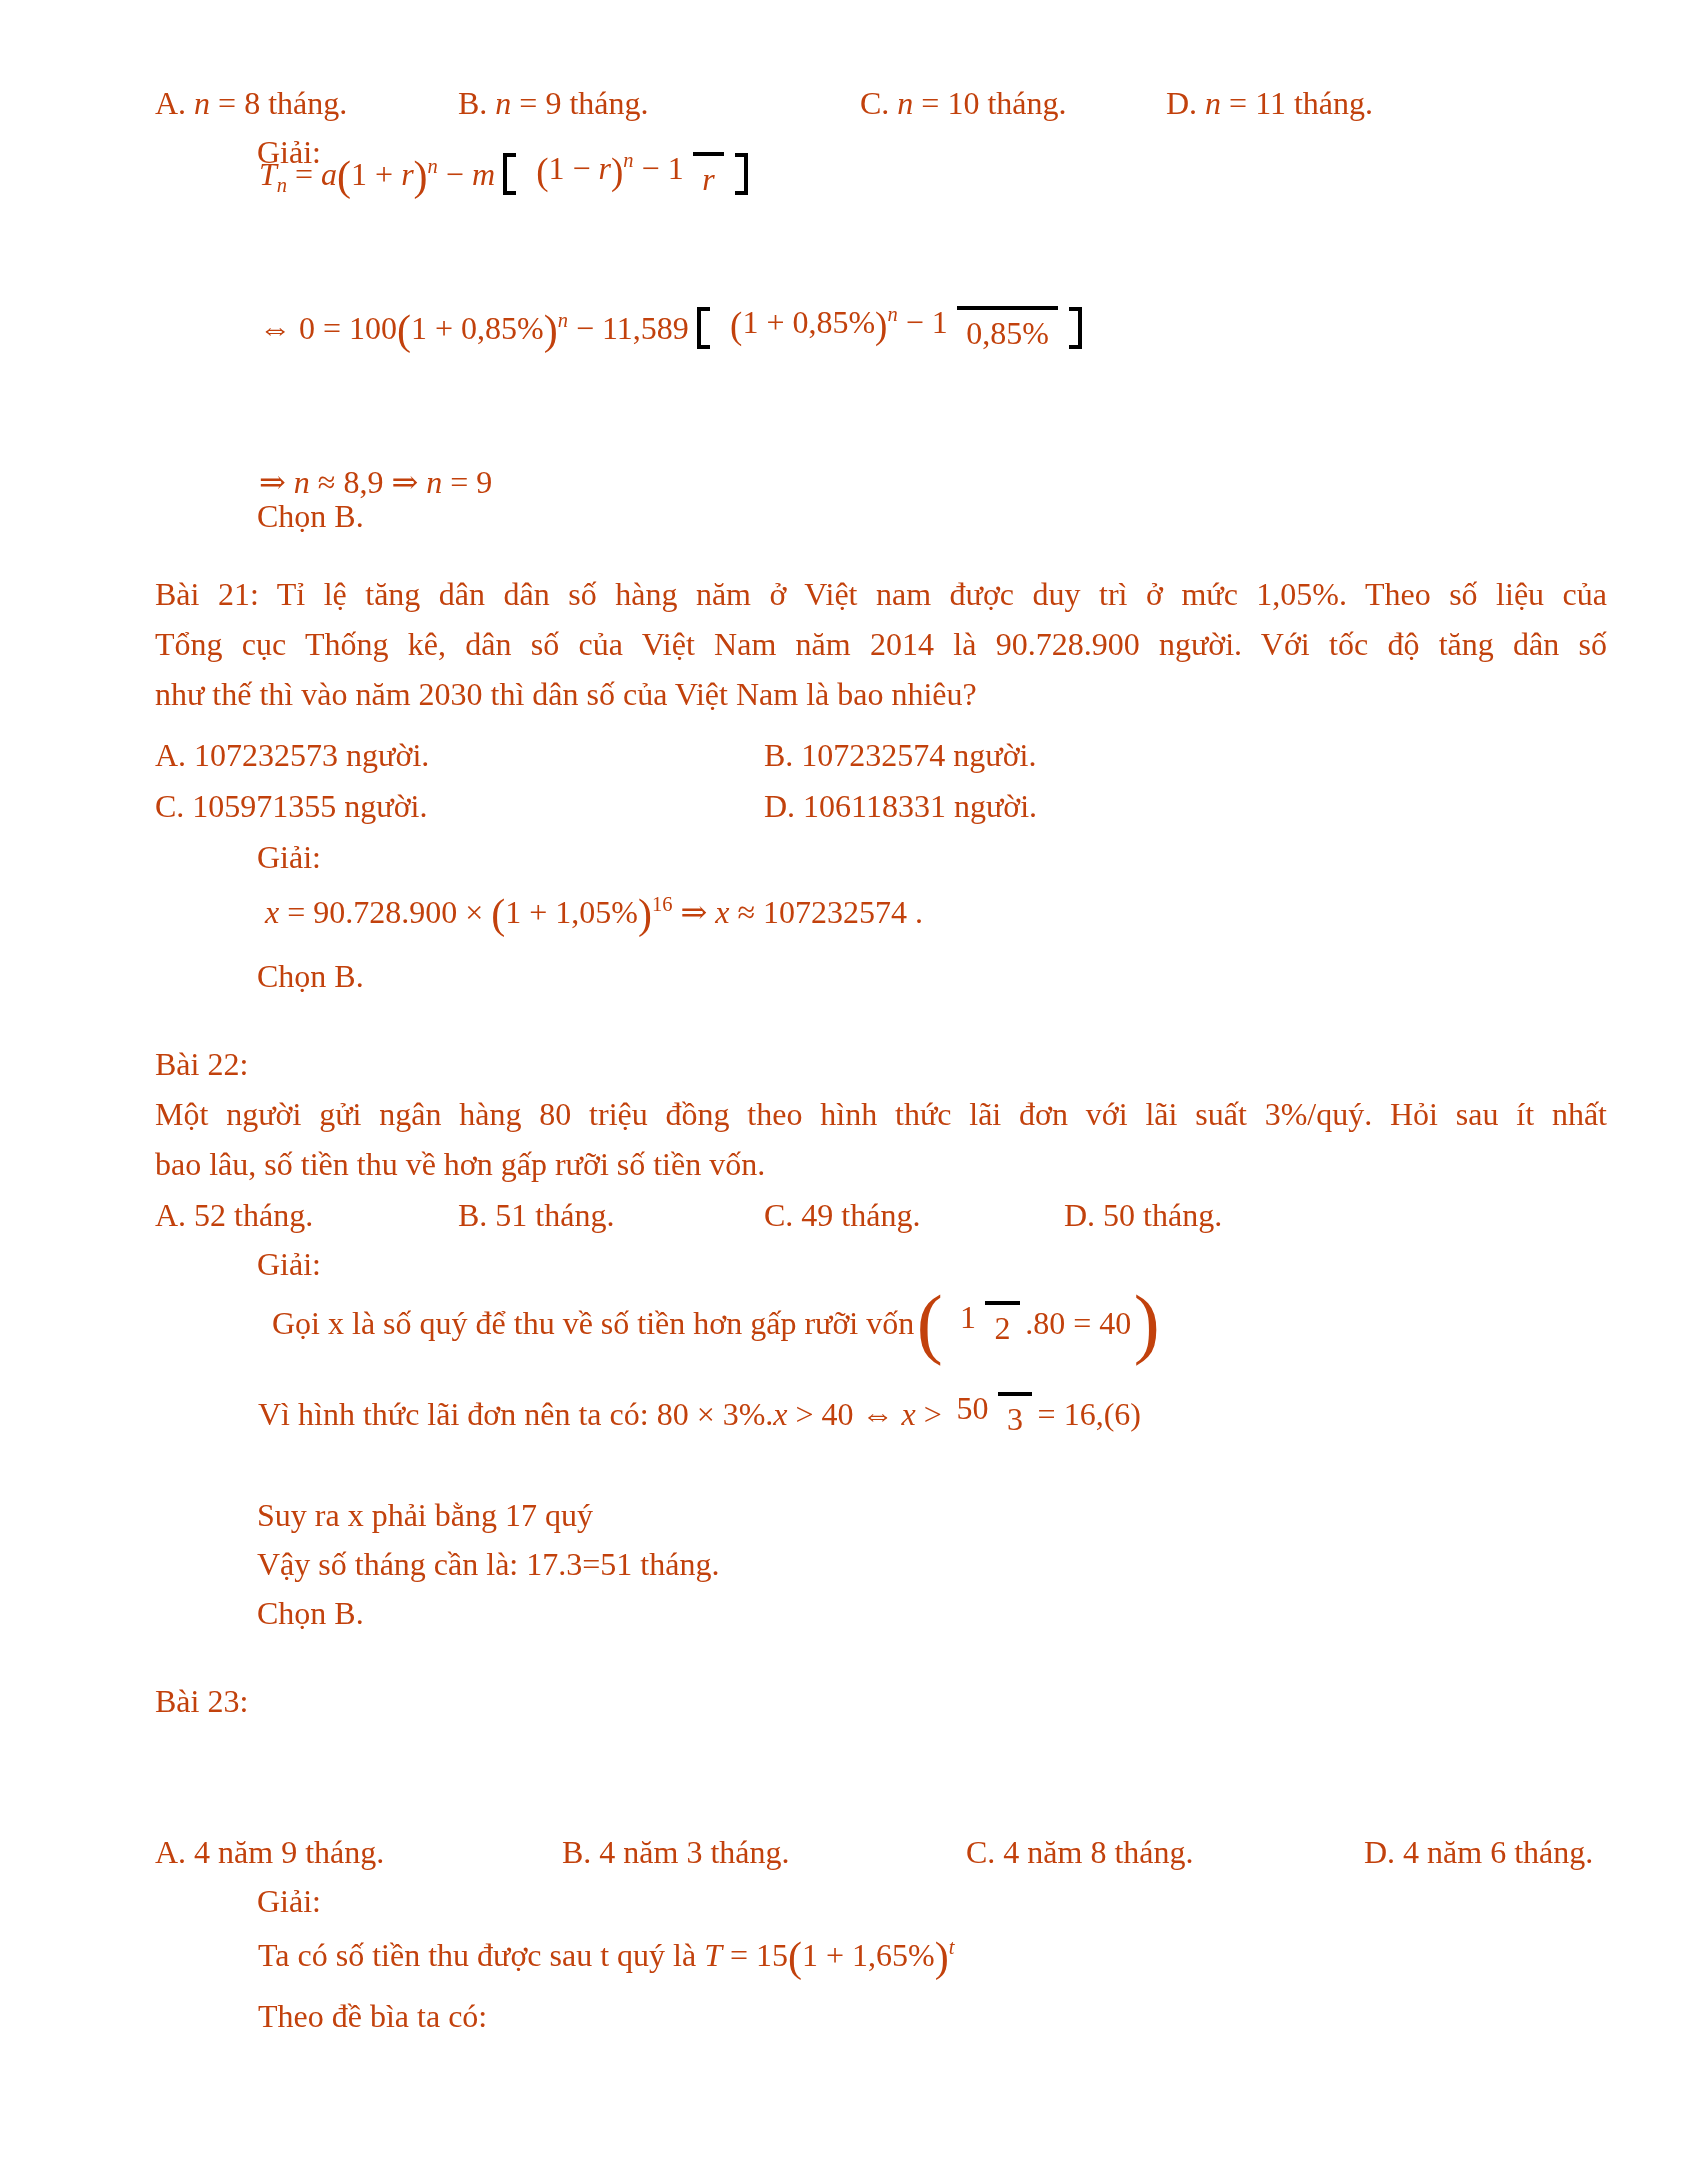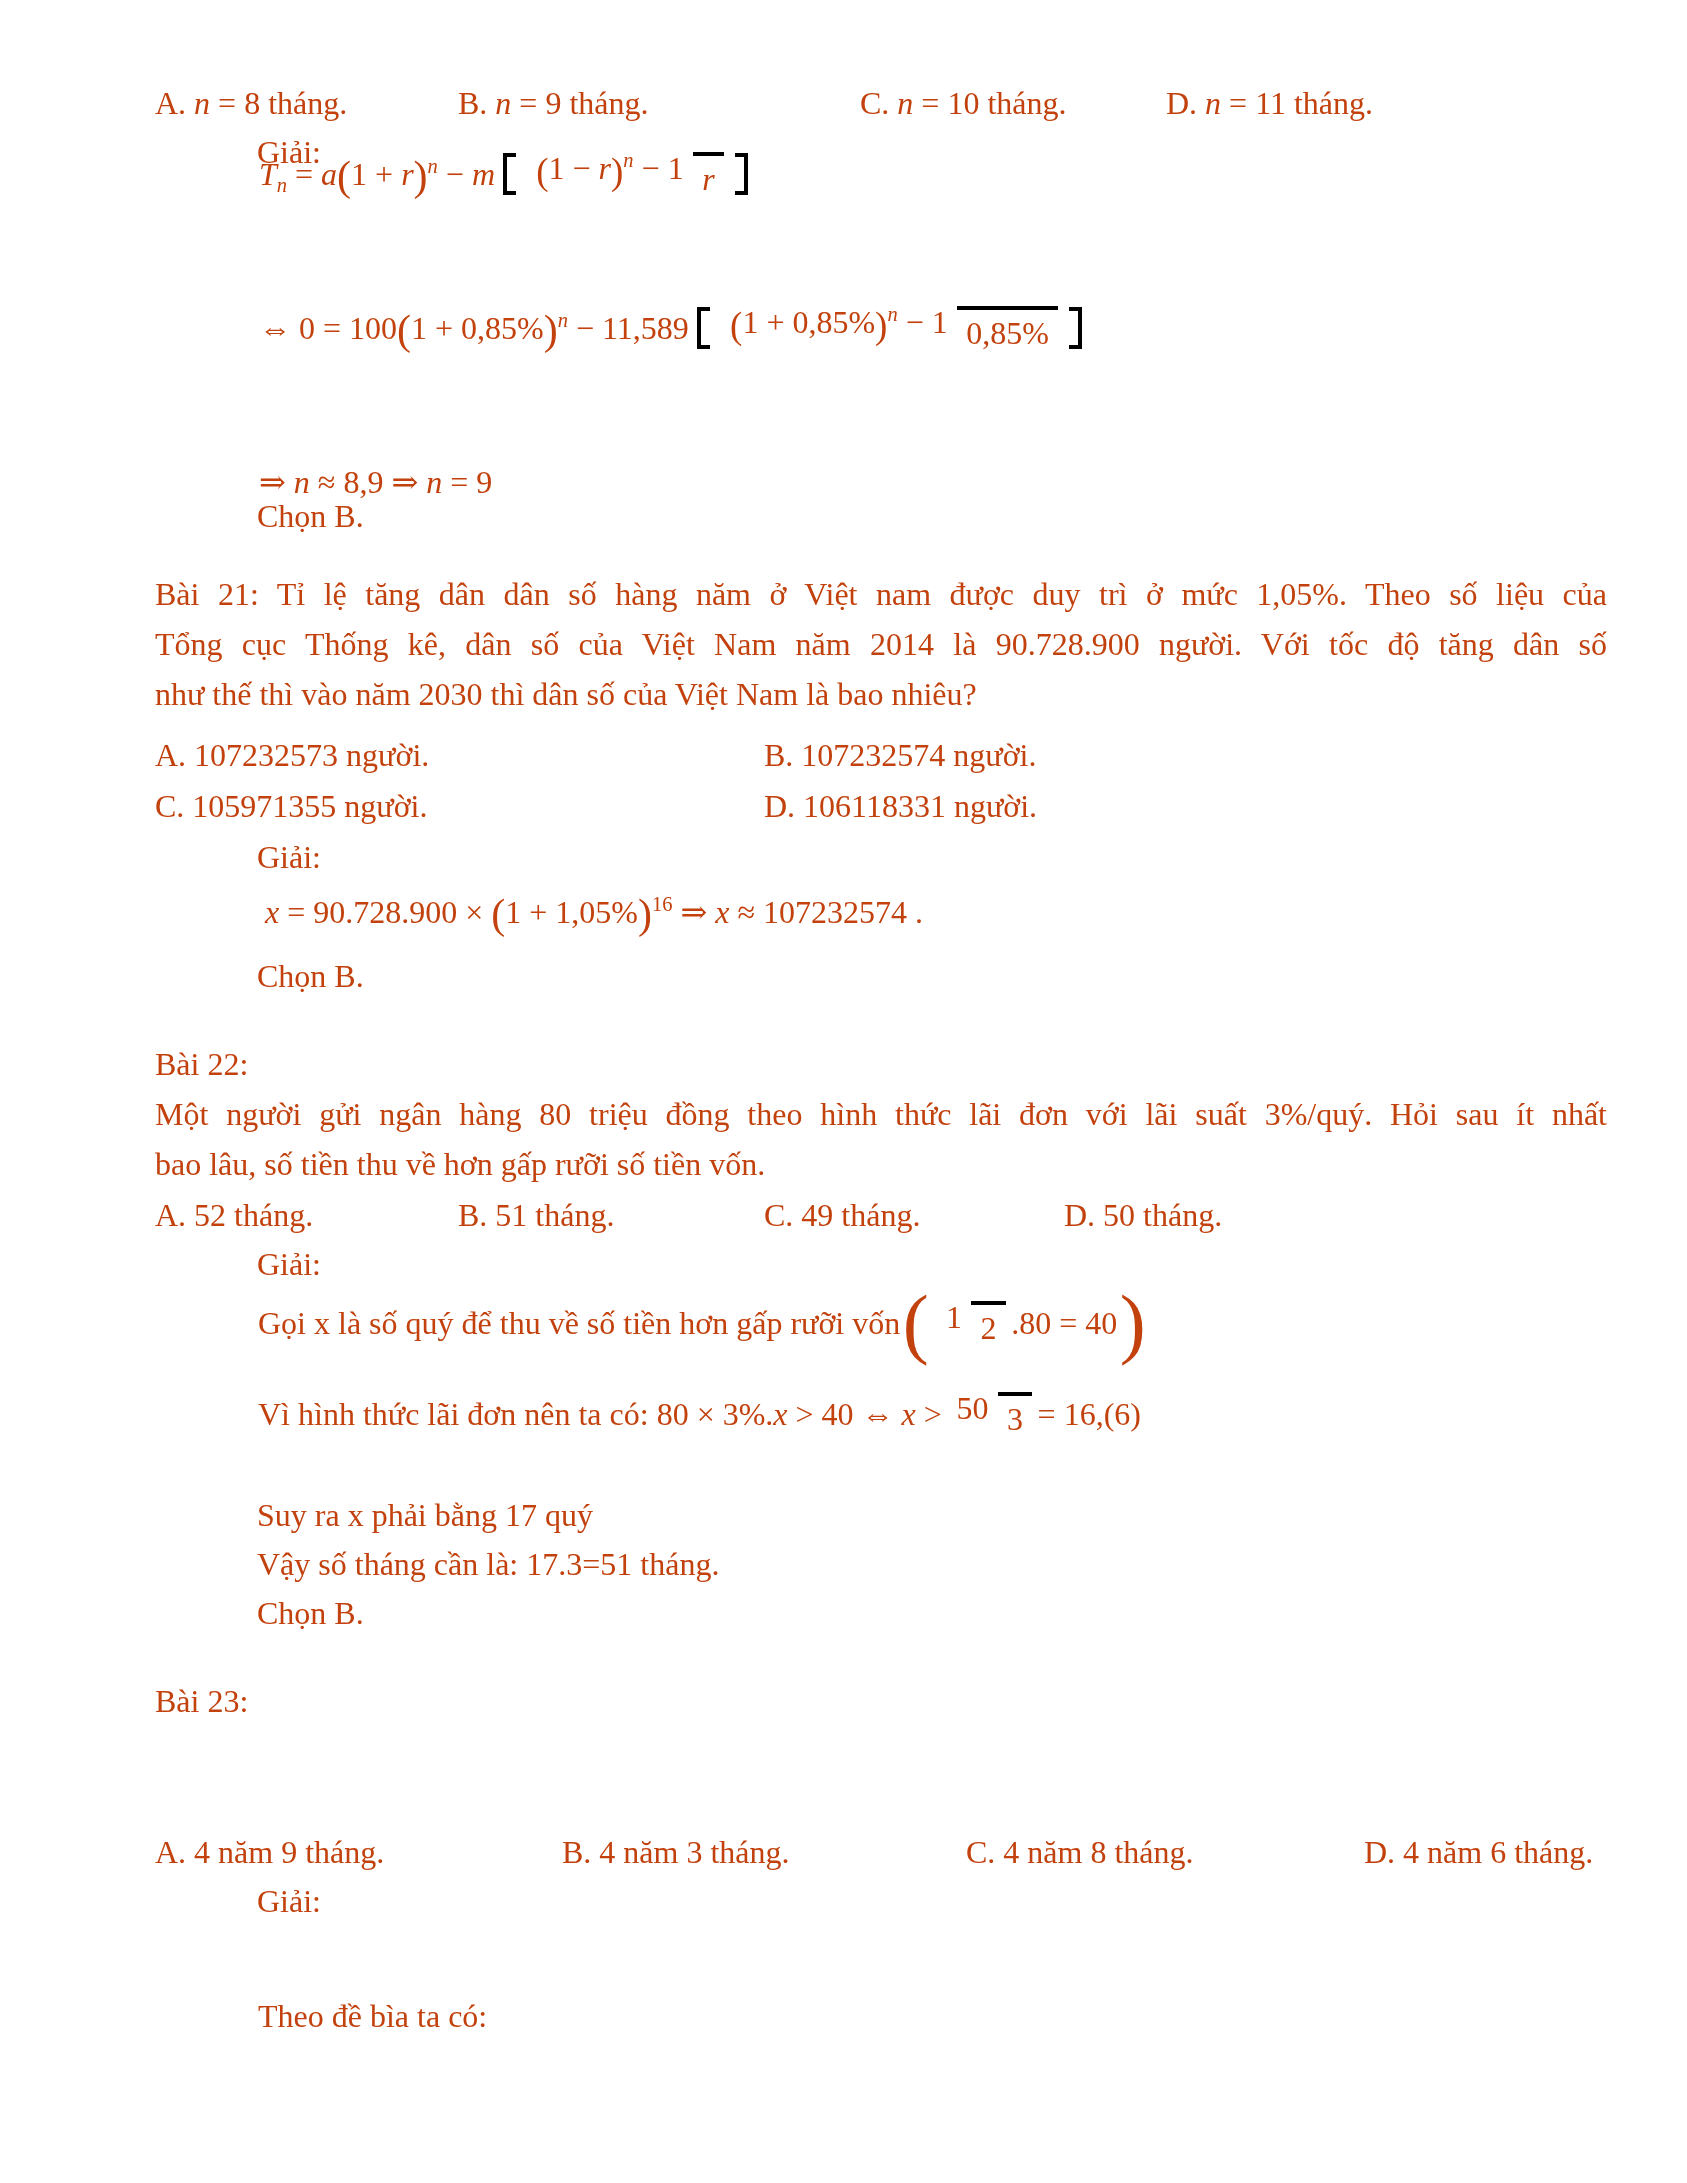--- a/index.html
+++ b/index.html
@@ -88,21 +88,21 @@
     <div class="jl">Một người gửi ngân hàng 80 triệu đồng theo hình thức lãi đơn với lãi suất 3%/quý. Hỏi sau ít nhất</div>
     <div class="pline">bao lâu, số tiền thu về hơn gấp rưỡi số tiền vốn.</div>
   </div>
 
   <div class="arow" style="top:1190px">
     <span class="cell" style="width:303px"><span>A.</span> <span>52 tháng.</span></span><span class="cell" style="width:306px"><span>B.</span> <span>51 tháng.</span></span><span class="cell" style="width:300px"><span>C.</span> <span>49 tháng.</span></span><span class="cell"><span>D.</span> <span>50 tháng.</span></span>
   </div>
 
   <div class="tline" style="top:1239px;left:257px"><span>Giải:</span></div>
 
-  <div class="formula" style="top:1286px;left:258px">
+  <div class="formula" style="top:1286px;left:272px">
     <span class="tg">Gọi x là số quý để thu về số tiền hơn gấp rưỡi vốn </span>
     <span class="hugep">(</span>
     <span class="frac">
       <span class="num">1</span>
       <span class="den">2</span>
     </span>
     <span class="tg">.80 = 40</span>
     <span class="hugep">)</span>
   </div>
 
@@ -120,17 +120,18 @@
   <div class="tline" style="top:1588px;left:257px"><span>Chọn B.</span></div>
 
   <div class="tline" style="top:1676px;left:155px"><span>Bài 23:</span></div>
 
   <div class="arow" style="top:1827px">
     <span class="cell" style="width:407px"><span>A.</span> <span>4 năm 9 tháng.</span></span><span class="cell" style="width:404px"><span>B.</span> <span>4 năm 3 tháng.</span></span><span class="cell" style="width:398px"><span>C.</span> <span>4 năm 8 tháng.</span></span><span class="cell"><span>D.</span> <span>4 năm 6 tháng.</span></span>
   </div>
 
   <div class="tline" style="top:1876px;left:257px"><span>Giải:</span></div>
 
+  <div class="tline" style="top:1927px;left:258px;line-height:57px"><span>Ta có số tiền thu được sau t quý là </span><span class="it">T</span><span> = 15</span><span class="paren">(</span><span>1 + 1,65%</span><span class="paren">)</span><sup class="ex it">t</sup></div>
 
   <div class="tline" style="top:1991px;left:258px"><span>Theo đề bìa ta có:</span></div>
 
 </div>
 
 
 </body></html>

